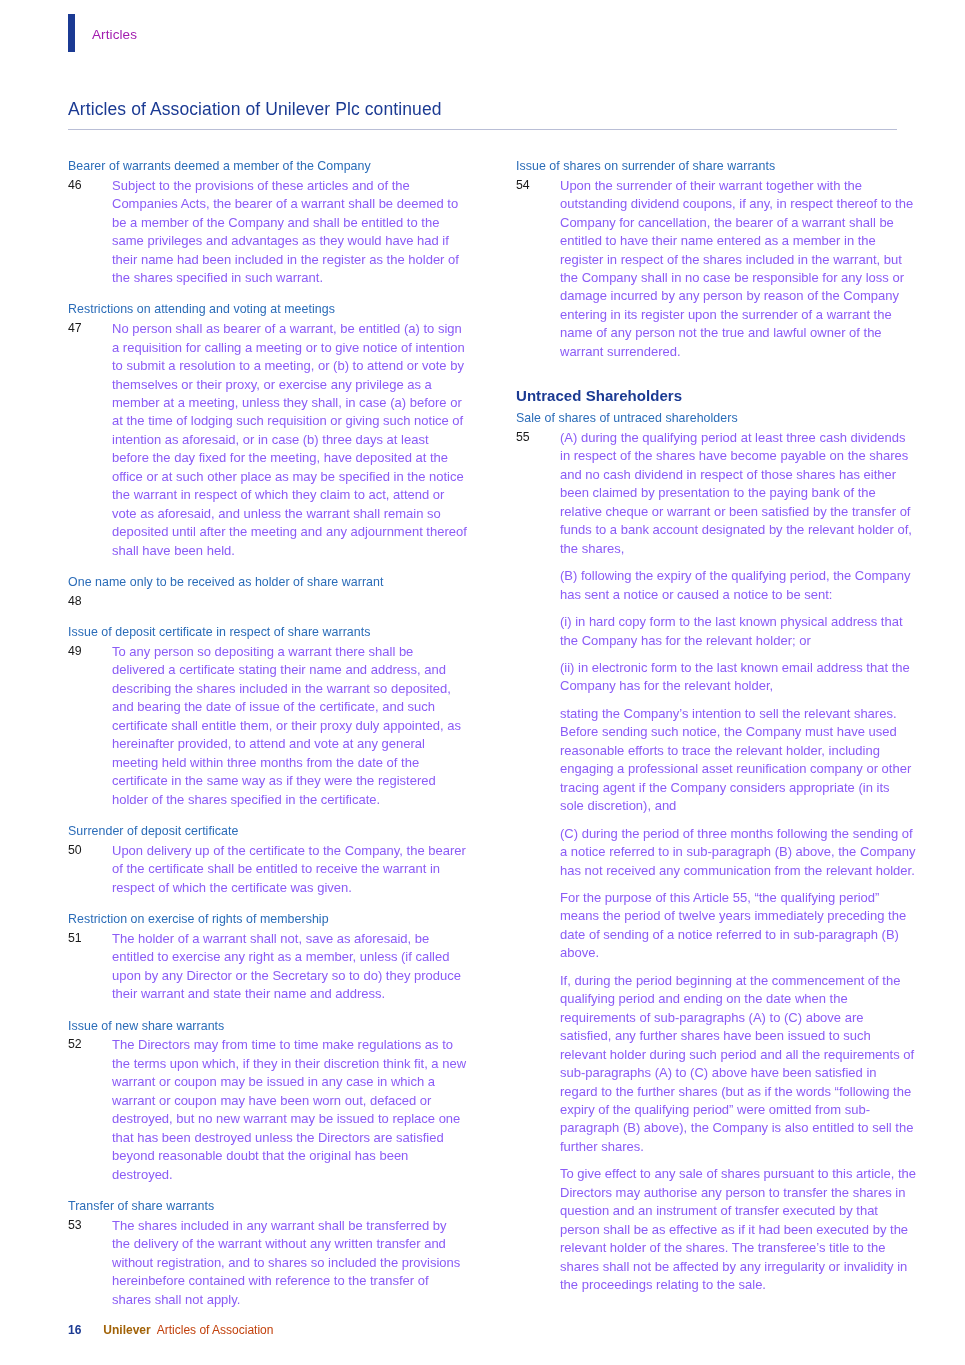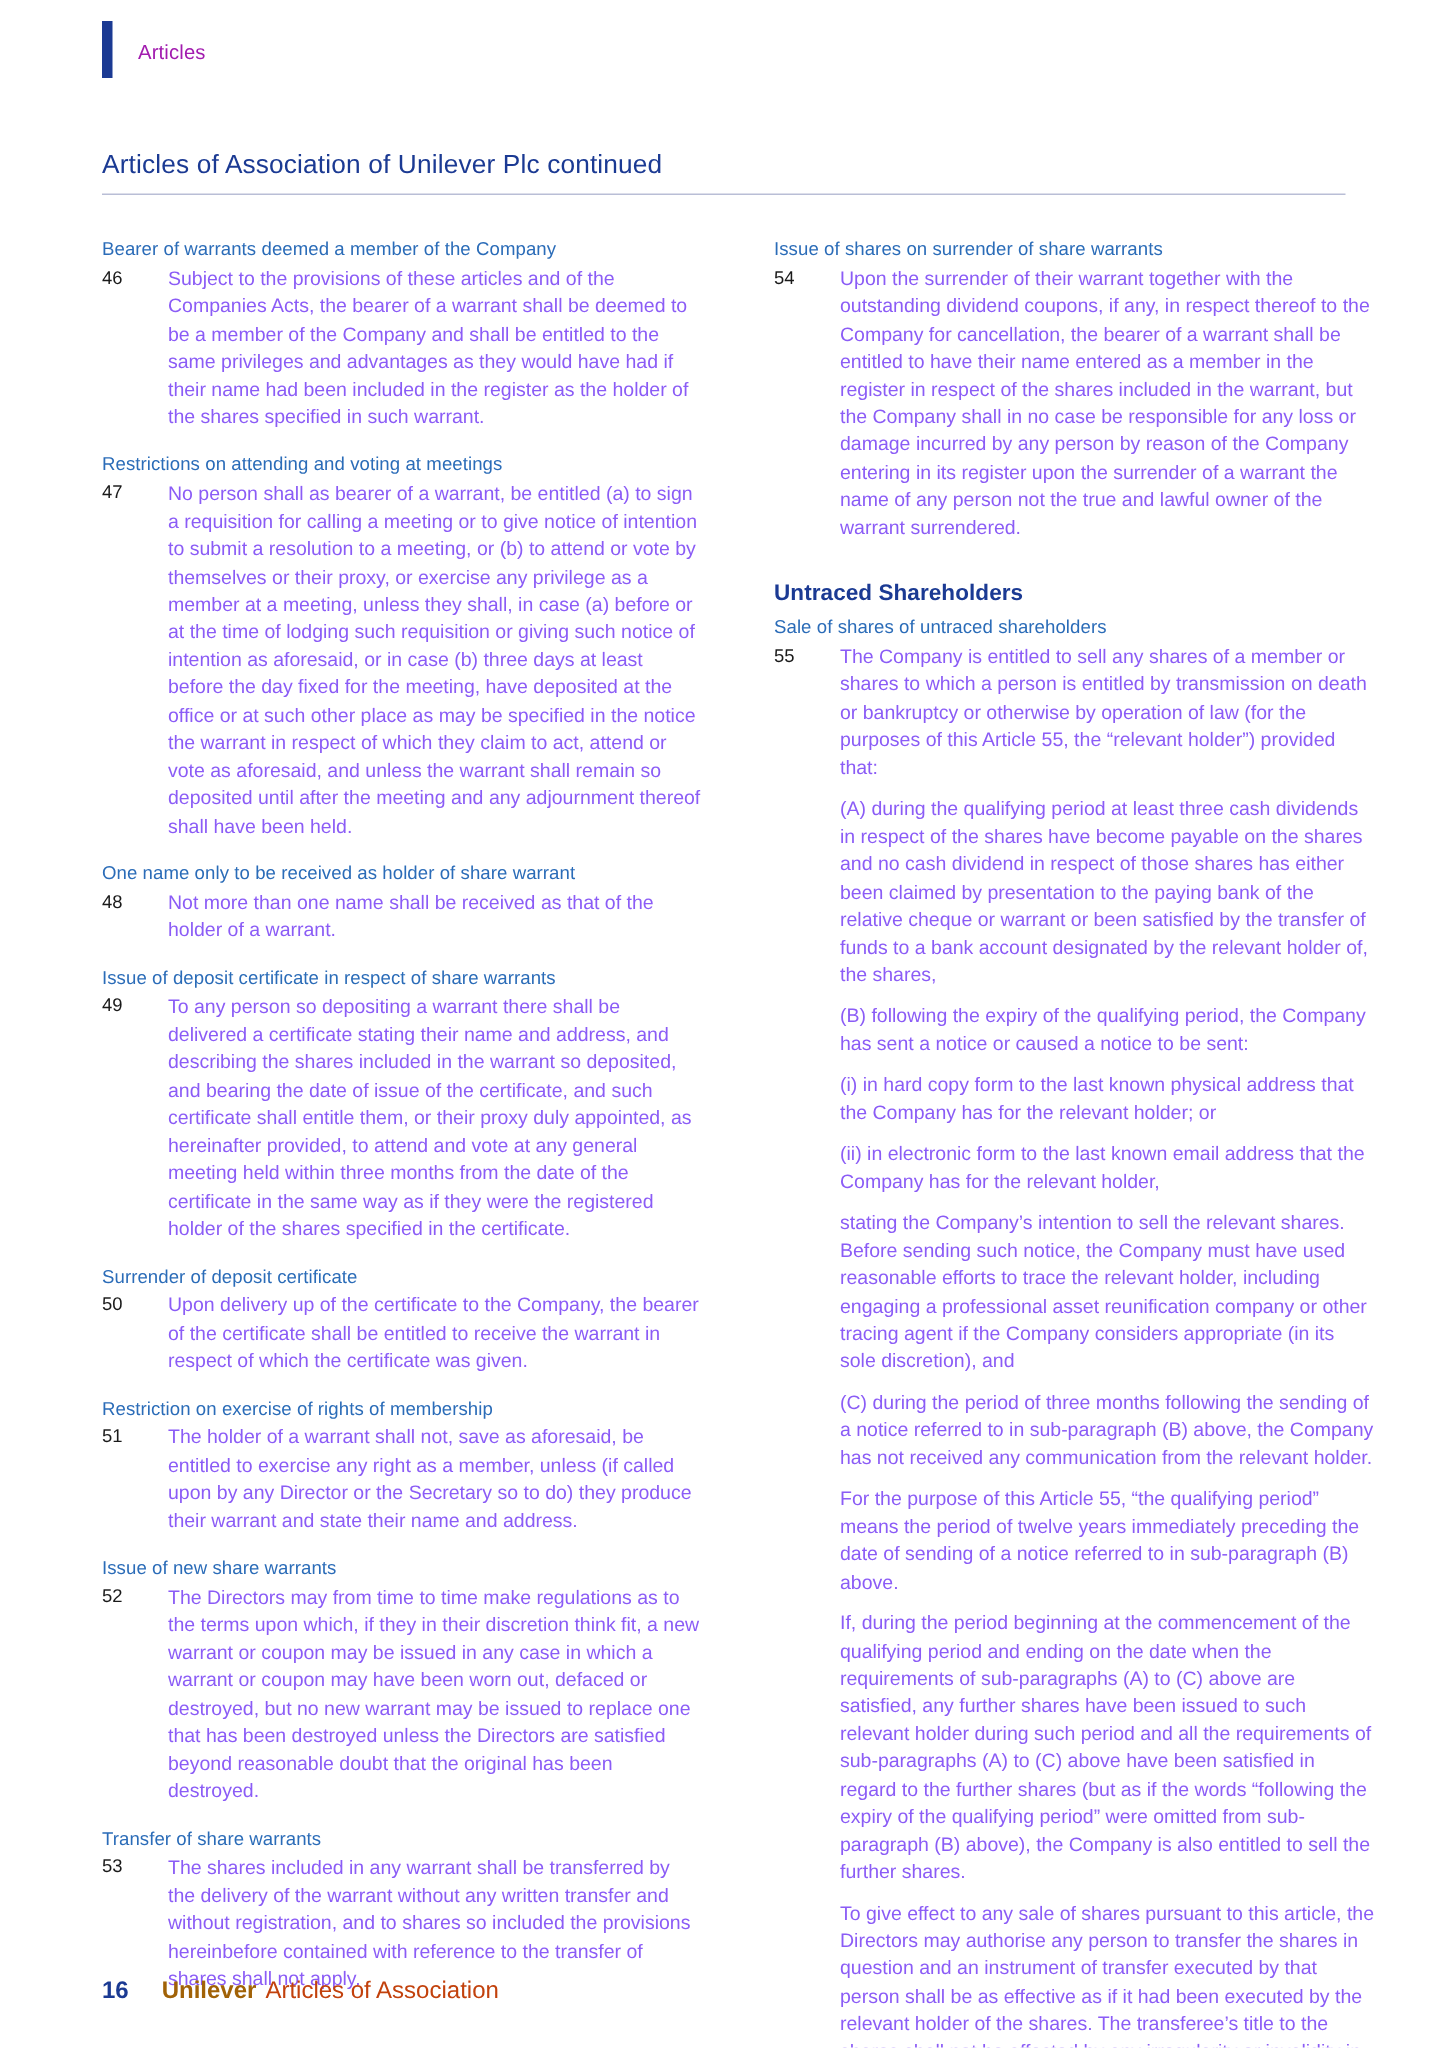--- a/index.html
+++ b/index.html
@@ -121,21 +121,21 @@
   .sec-block {
     margin-bottom: 14px;
   }
   .sec-block:last-child { margin-bottom: 0; }
 
   
   .footer {
     position: absolute;
     left: 68px;
     bottom: 28px;
-    font-size: 16px;
+    font-size: 12px;
     line-height: 1.2;
     display: flex;
     align-items: baseline;
     gap: 6px;
   }
   .footer-page {
     color: #1b3a93;
     font-weight: bold;
   }
   .footer-brand {
@@ -181,23 +181,20 @@
           <div class="clause-body">
             <p>No person shall as bearer of a warrant, be entitled (a) to sign a requisition for calling a meeting or to give notice of intention to submit a resolution to a meeting, or (b) to attend or vote by themselves or their proxy, or exercise any privilege as a member at a meeting, unless they shall, in case (a) before or at the time of lodging such requisition or giving such notice of intention as aforesaid, or in case (b) three days at least before the day fixed for the meeting, have deposited at the office or at such other place as may be specified in the notice the warrant in respect of which they claim to act, attend or vote as aforesaid, and unless the warrant shall remain so deposited until after the meeting and any adjournment thereof shall have been held.</p>
           </div>
         </div>
       </div>
 
       <div class="sec-block">
         <h3 class="sec-head">One name only to be received as holder of share warrant</h3>
         <div class="clause">
           <div class="clause-num">48</div>
-          <div class="clause-body">
-            <p>Not more than one name shall be received as that of the holder of a warrant.</p>
-          </div>
         </div>
       </div>
 
       <div class="sec-block">
         <h3 class="sec-head">Issue of deposit certificate in respect of share warrants</h3>
         <div class="clause">
           <div class="clause-num">49</div>
           <div class="clause-body">
             <p>To any person so depositing a warrant there shall be delivered a certificate stating their name and address, and describing the shares included in the warrant so deposited, and bearing the date of issue of the certificate, and such certificate shall entitle them, or their proxy duly appointed, as hereinafter provided, to attend and vote at any general meeting held within three months from the date of the certificate in the same way as if they were the registered holder of the shares specified in the certificate.</p>
           </div>
@@ -258,21 +255,20 @@
         </div>
       </div>
 
       <h2 class="major-head">Untraced Shareholders</h2>
 
       <div class="sec-block">
         <h3 class="sec-head">Sale of shares of untraced shareholders</h3>
         <div class="clause">
           <div class="clause-num">55</div>
           <div class="clause-body">
-            <p>The Company is entitled to sell any shares of a member or shares to which a person is entitled by transmission on death or bankruptcy or otherwise by operation of law (for the purposes of this Article 55, the “relevant holder”) provided that:</p>
             <p>(A) during the qualifying period at least three cash dividends in respect of the shares have become payable on the shares and no cash dividend in respect of those shares has either been claimed by presentation to the paying bank of the relative cheque or warrant or been satisfied by the transfer of funds to a bank account designated by the relevant holder of, the shares,</p>
             <p>(B) following the expiry of the qualifying period, the Company has sent a notice or caused a notice to be sent:</p>
             <p>(i) in hard copy form to the last known physical address that the Company has for the relevant holder; or</p>
             <p>(ii) in electronic form to the last known email address that the Company has for the relevant holder,</p>
             <p>stating the Company’s intention to sell the relevant shares. Before sending such notice, the Company must have used reasonable efforts to trace the relevant holder, including engaging a professional asset reunification company or other tracing agent if the Company considers appropriate (in its sole discretion), and</p>
             <p>(C) during the period of three months following the sending of a notice referred to in sub-paragraph (B) above, the Company has not received any communication from the relevant holder.</p>
             <p>For the purpose of this Article 55, “the qualifying period” means the period of twelve years immediately preceding the date of sending of a notice referred to in sub-paragraph (B) above.</p>
             <p>If, during the period beginning at the commencement of the qualifying period and ending on the date when the requirements of sub-paragraphs (A) to (C) above are satisfied, any further shares have been issued to such relevant holder during such period and all the requirements of sub-paragraphs (A) to (C) above have been satisfied in regard to the further shares (but as if the words “following the expiry of the qualifying period” were omitted from sub-paragraph (B) above), the Company is also entitled to sell the further shares.</p>
             <p>To give effect to any sale of shares pursuant to this article, the Directors may authorise any person to transfer the shares in question and an instrument of transfer executed by that person shall be as effective as if it had been executed by the relevant holder of the shares. The transferee’s title to the shares shall not be affected by any irregularity or invalidity in the proceedings relating to the sale.</p>
           </div>

